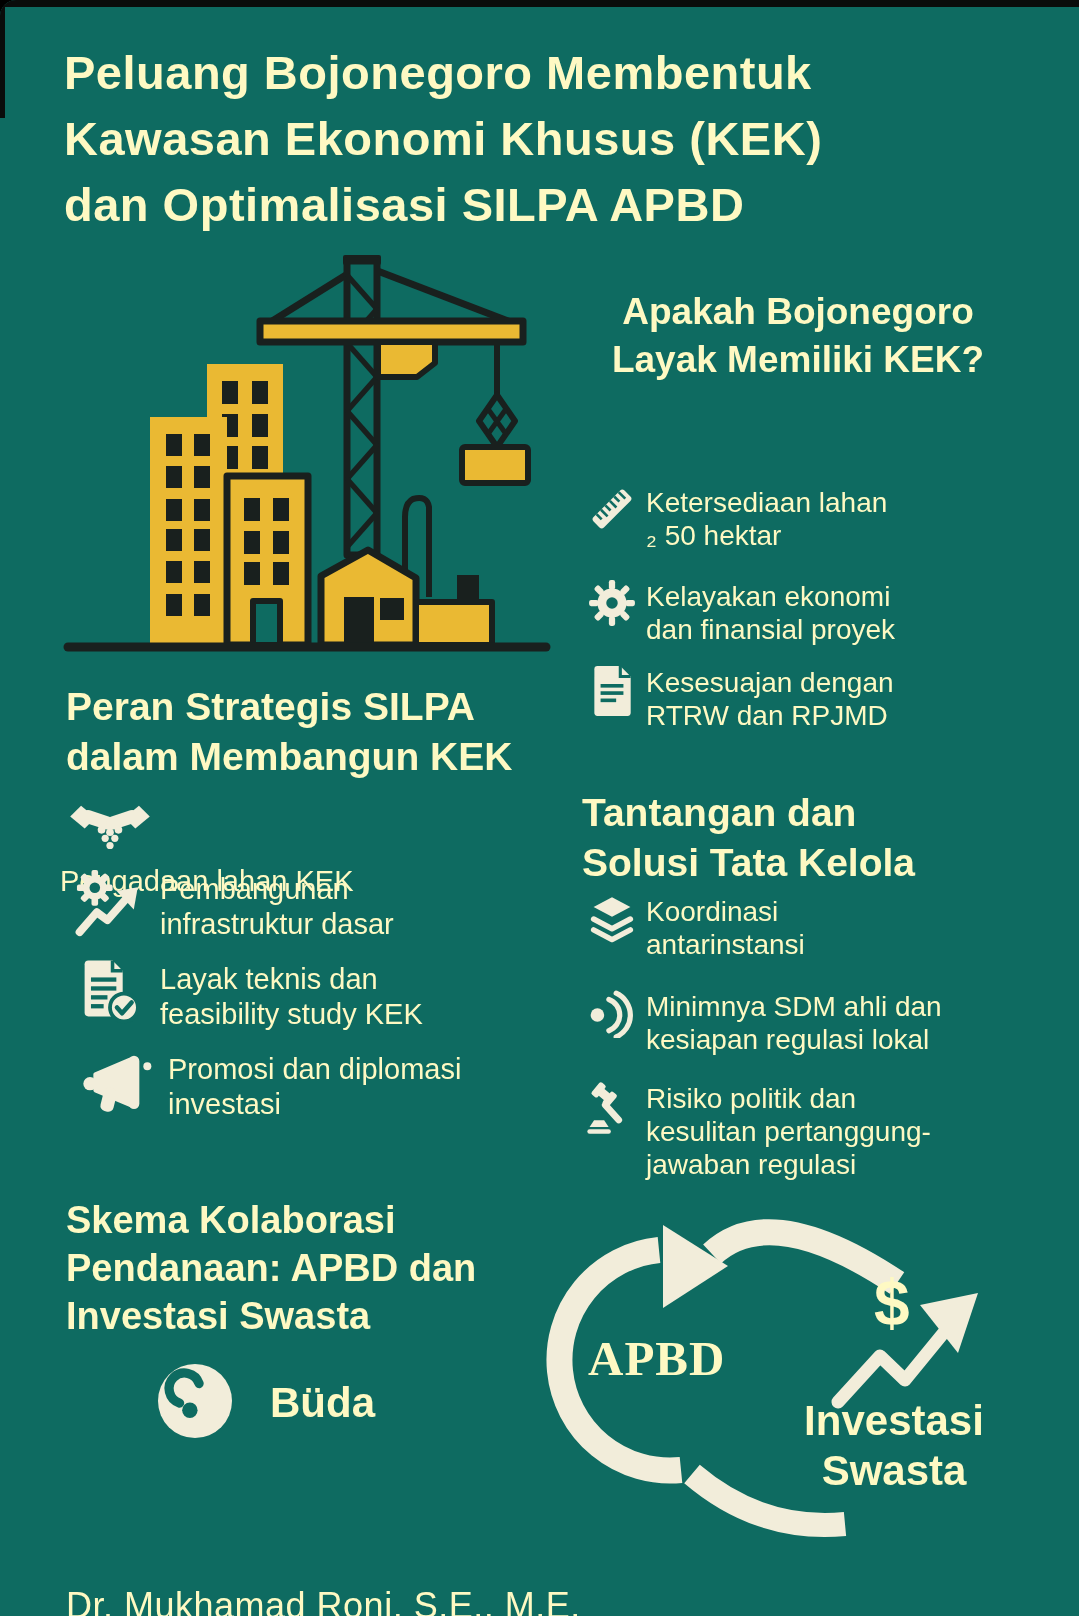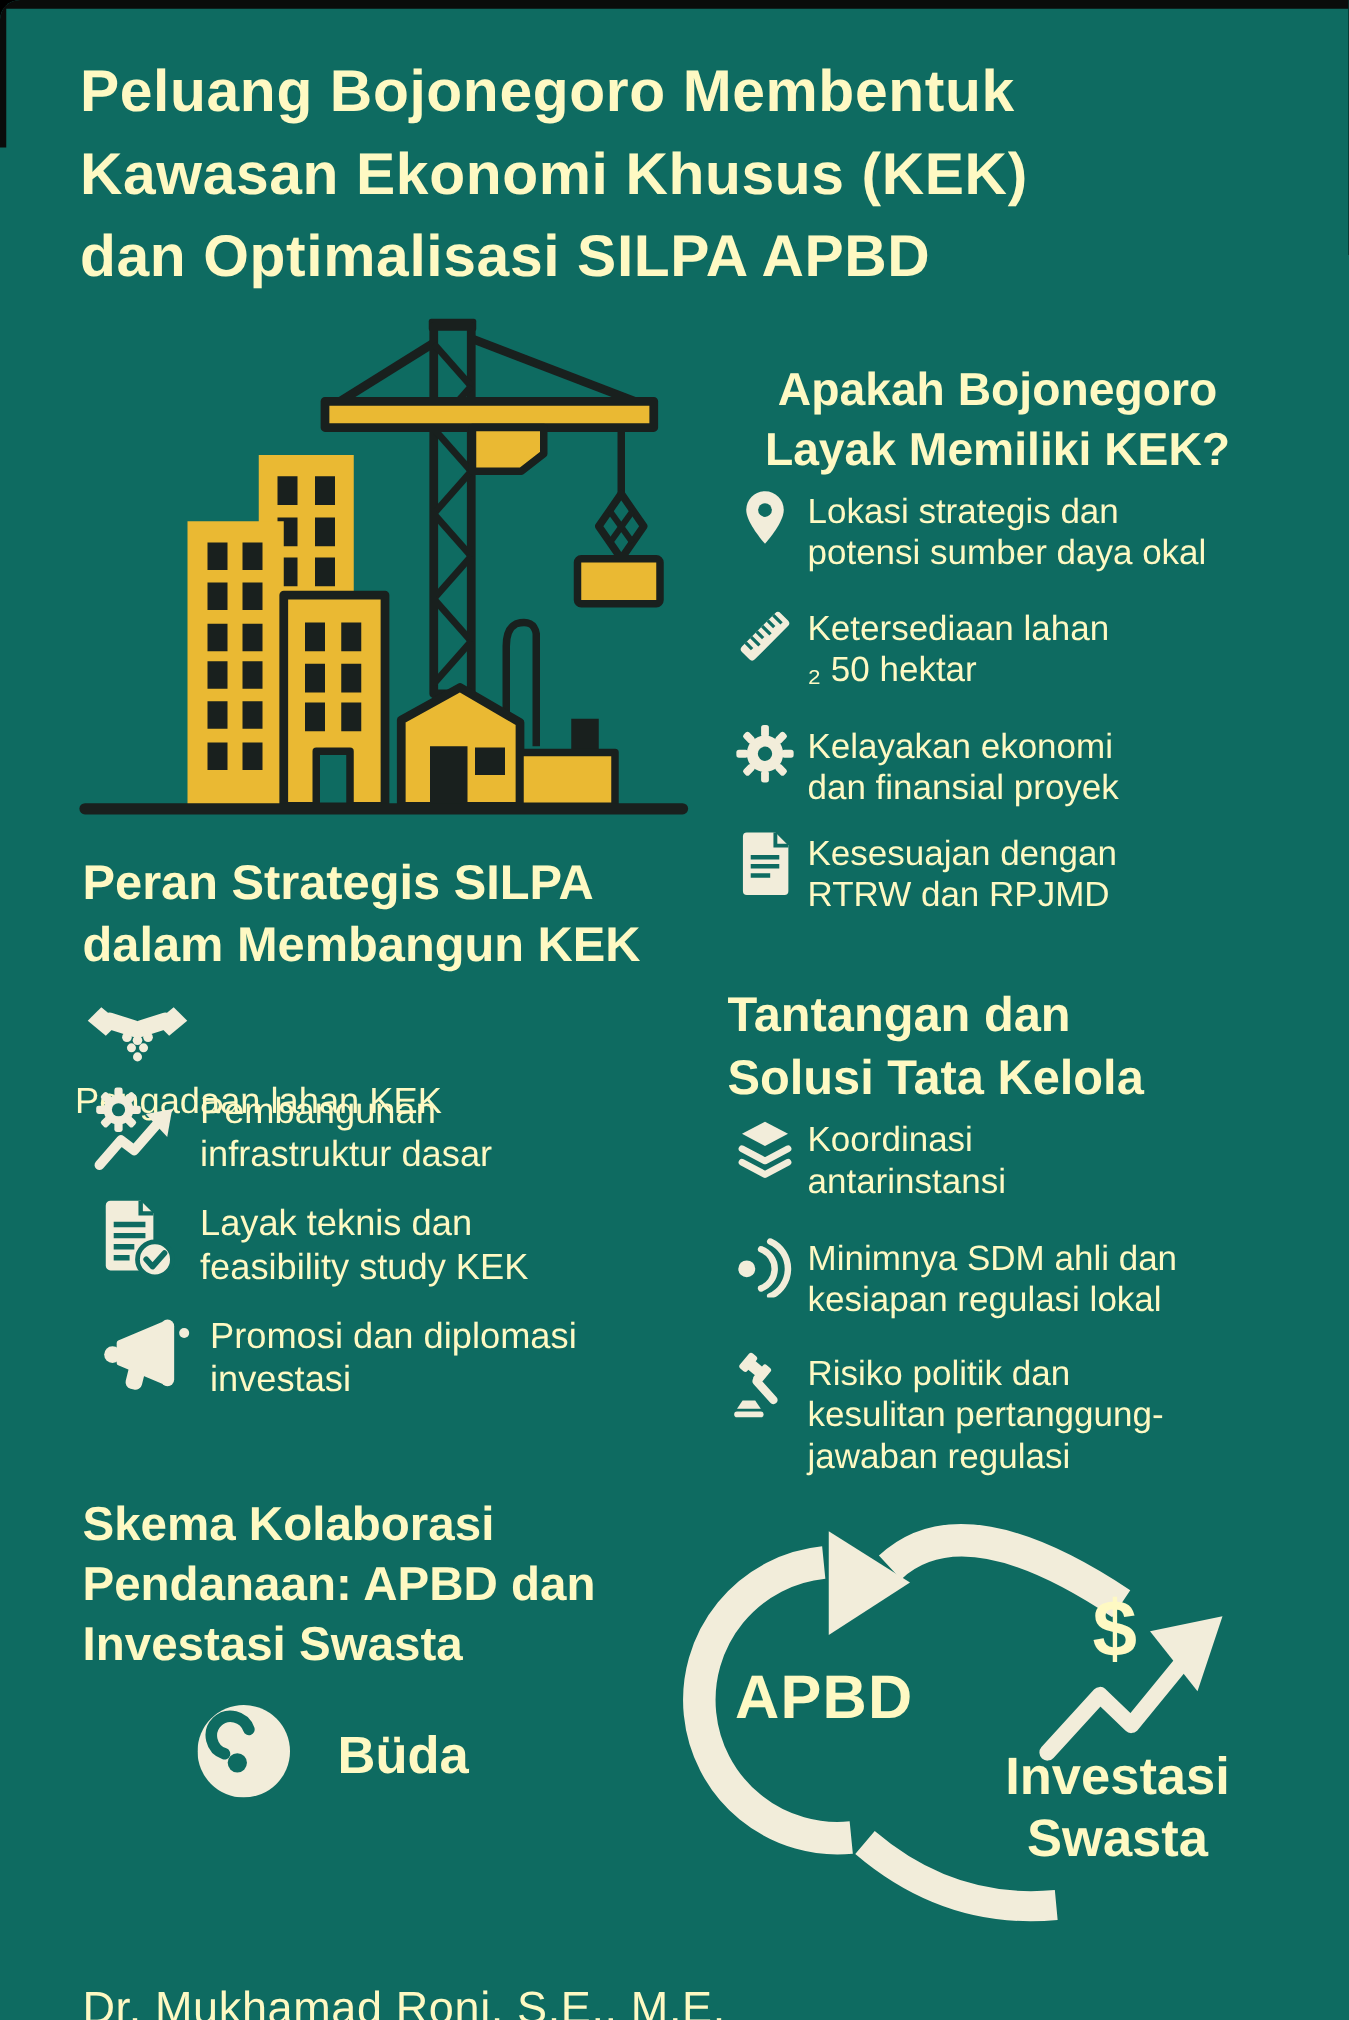--- a/index.html
+++ b/index.html
@@ -24,21 +24,21 @@
   .h-skema{left:66px;top:1196px;width:470px;font-size:38px;line-height:48px;font-weight:bold;}
   .item{display:flex;align-items:flex-start;}
   .icn{flex:0 0 auto;display:flex;justify-content:center;align-items:flex-start;}
   .icn-r{width:68px;}
   .icn-l{width:100px;}
   .itext{font-size:28px;line-height:33px;padding-top:2px;}
   .itext-l{font-size:29px;line-height:35px;padding-top:4px;}
   .cream{fill:#f2edda;}
   .buda-row{left:158px;top:1364px;display:flex;align-items:center;}
   .buda-label{font-size:42px;font-weight:bold;margin-left:38px;}
-  .apbd{left:588px;top:1330px;font-size:49px;font-weight:bold;letter-spacing:1px;}
+  .apbd{left:588px;top:1330px;font-size:49px;font-weight:bold;letter-spacing:1px;font-family:Liberation Serif, serif;}
   .dollar{left:874px;top:1266px;font-size:64px;font-weight:bold;}
   .inv{left:780px;top:1396px;width:228px;text-align:center;font-size:42px;font-weight:bold;line-height:50px;}
   .footer{left:66px;top:1585px;font-size:36px;font-weight:normal;letter-spacing:.5px;}
 </style>
 </head>
 <body>
 
 <div class="canvas">
   <div class="edge-top"></div>
   <div class="edge-left"></div>
@@ -120,30 +120,20 @@
         <rect x="371" y="357" width="76" height="43" fill="#eab933" stroke="#19201e" stroke-width="6"></rect>
 
         <line x1="23" y1="402" x2="501" y2="402" stroke="#19201e" stroke-width="9" stroke-linecap="round"></line>
       </g>
     </svg>
   </div>
 
   <div class="abs h-q pre">Apakah Bojonegoro
 Layak Memiliki KEK?</div>
 
-  <div class="abs item" style="left:578px;top:390px;width:480px;">
-    <span class="icn icn-r">
-      <svg width="48" height="48" viewBox="0 0 48 48">
-          <path class="cream" d="M24 3c-8.3 0-15 6.5-15 15 0 10.5 15 27 15 27s15-16.5 15-27c0-8.5-6.7-15-15-15z"></path>
-          <circle cx="24" cy="18" r="5.5" fill="#0e6b61"></circle>
-        </svg>
-    </span>
-    <span class="itext pre">Lokasi strategis dan
-potensi sumber daya okal</span>
-  </div>
 
   <div class="abs item" style="left:578px;top:484px;width:480px;">
     <span class="icn icn-r">
       <svg width="50" height="50" viewBox="0 0 48 48">
           <g transform="rotate(-45 24 24)">
             <rect class="cream" x="3" y="17" width="42" height="14" rx="3"></rect>
             <g stroke="#0e6b61" stroke-width="2.5">
               <line x1="10" y1="17" x2="10" y2="24"></line>
               <line x1="16" y1="17" x2="16" y2="26"></line>
               <line x1="22" y1="17" x2="22" y2="24"></line>

